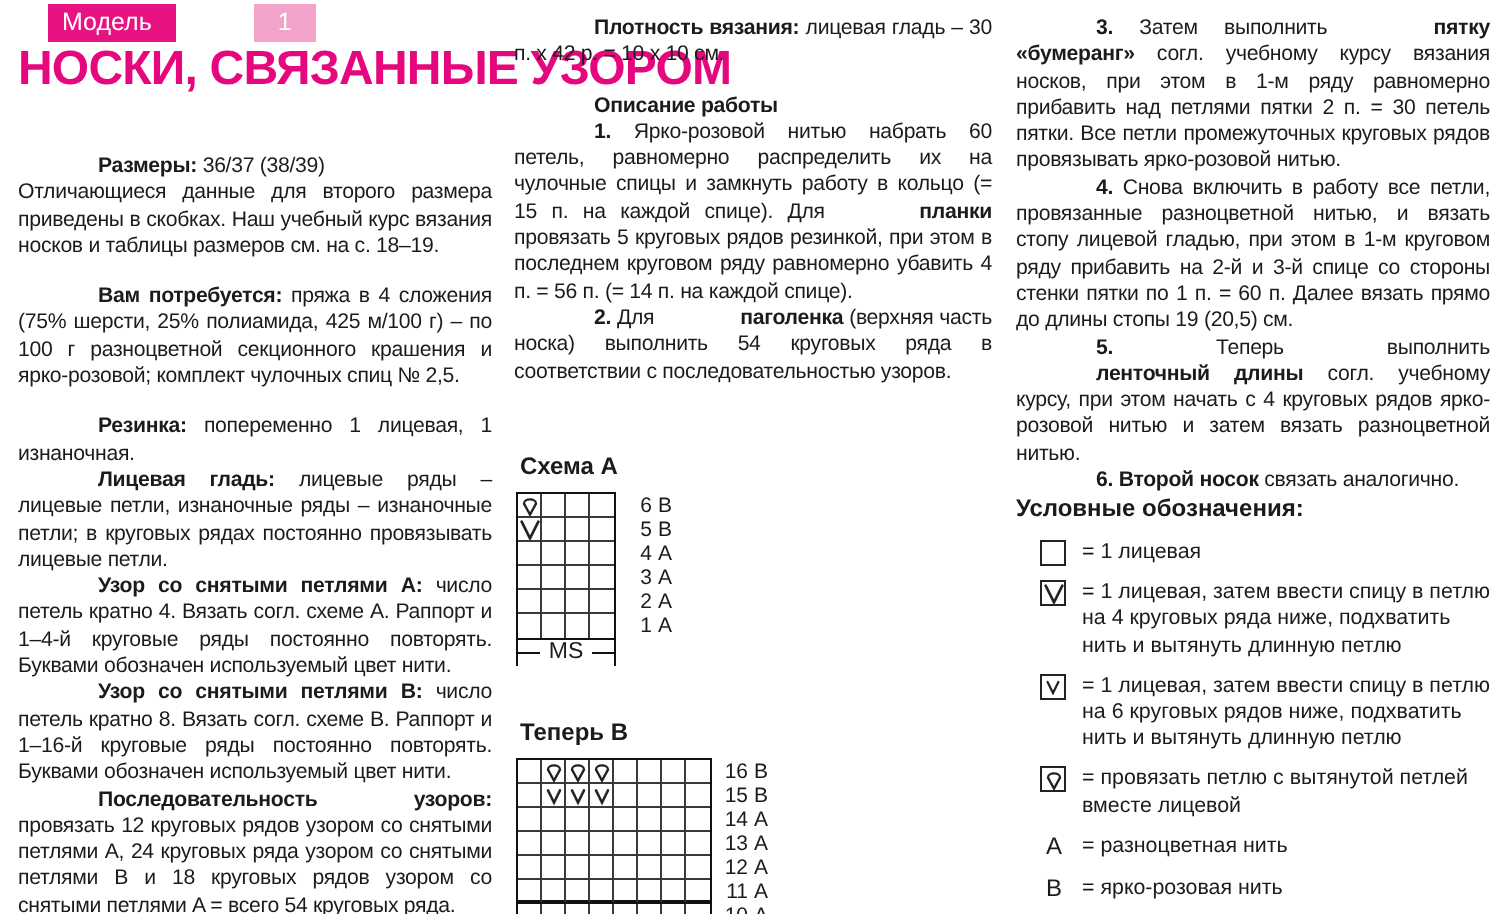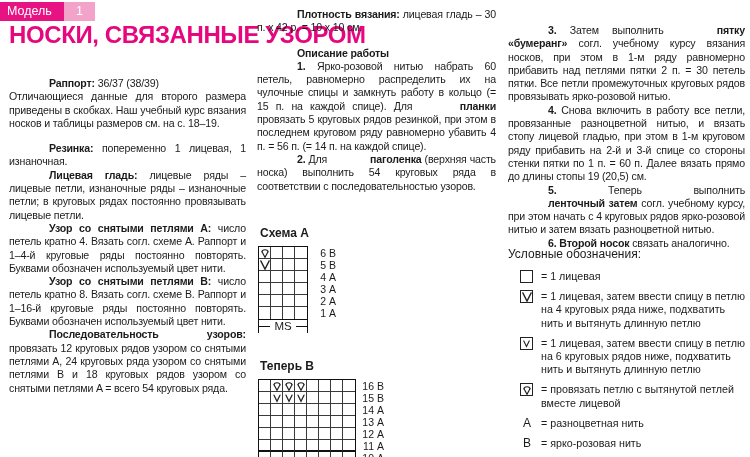--- a/index.html
+++ b/index.html
@@ -1,29 +1,29 @@
 <!DOCTYPE html>
 <html><head>
 <meta charset="utf-8">
 <style>
   html,body{margin:0;padding:0;background:#e8e8e8;}
   .page{position:relative;width:750px;height:457px;background:#ffffff;overflow:hidden;
         font-family:"Liberation Sans",sans-serif;color:#1b1b1b;}
   
-  .badge{position:absolute;left:0;top:2px;display:flex;font-size:12.5px;line-height:18px;color:#fff;}
+  .badge{position:absolute;left:24px;top:2px;display:flex;font-size:12.5px;line-height:18px;color:#fff;gap:39px;}
   .badge-label{background:#e81383;padding:0 12px 1px 7px;}
   .badge-num{background:#f3a2c9;padding:0 12px 1px 12px;}
   
   .title{position:absolute;left:9px;top:23px;margin:0;font-size:24px;line-height:23px;
          font-weight:700;color:#e6077e;letter-spacing:-0.4px;}
   
   .col{position:absolute;}
   .col-left{left:9px;top:77px;width:237px;}
   .col-mid{left:257px;top:8px;width:239px;}
-  .col-right{left:508px;top:24px;width:237px;}
+  .col-right{left:508px;top:8px;width:237px;}
   .para{margin:0;font-size:10.6px;line-height:13.3px;letter-spacing:-0.15px;text-align:justify;}
   .para.gap{margin-top:12px;}
   .para b{font-weight:700;padding-left:40px;}
   
   .charts{position:absolute;left:258px;top:226px;display:flex;gap:26px;align-items:flex-start;flex-direction:column;}
   .chart-name{font-weight:700;font-size:12px;margin:0 0 6px 2px;}
   .chart-body{display:flex;}
   .chart-grid{border:1.5px solid #111;}
   .chart-row{display:flex;}
   .cell{width:12px;height:12px;box-sizing:border-box;border-right:1px solid #3a3a3a;
@@ -32,21 +32,21 @@
   .chart-row:last-child .cell{border-bottom:none;}
   .chart-row.thick .cell{border-bottom:2px solid #111;}
   .rlabels{margin-left:5px;padding-top:1px;}
   .rlabel{height:12px;display:flex;align-items:center;font-size:10.5px;white-space:nowrap;}
   .rnum{display:inline-block;width:13px;text-align:right;margin-right:3px;}
   .ms{display:flex;align-items:center;height:13px;border-left:1.5px solid #111;border-right:1.5px solid #111;}
   .ms i{flex:1;height:1.5px;background:#111;}
   .ms span{padding:0 4px;font-size:11.5px;line-height:13px;}
   
   .legend{position:absolute;left:508px;top:247px;width:239px;}
-  .legend-title{font-weight:400;font-size:12px;margin:0 0 9px 0;}
+  .legend-title{font-weight:700;font-size:12px;margin:0 0 9px 0;}
   .litem{display:flex;margin-bottom:7px;font-size:10.7px;line-height:13.2px;margin-left:12px;}
   .lsym{flex:0 0 21px;}
   .ltext{flex:1;text-align:left;}
   .lbox{width:13px;height:13px;box-sizing:border-box;border:1.5px solid #222;
         display:flex;align-items:center;justify-content:center;background:#fff;}
   .lletter{display:inline-block;width:14px;text-align:center;font-size:12px;}
   svg.sym{display:block;}
 </style>
 </head>
 <body>
@@ -54,38 +54,39 @@
 <div class="page">
 
   <div class="badge">
     <span class="badge-label">Модель</span>
     <span class="badge-num">1</span>
   </div>
 
   <h1 class="title"><span>НОСКИ, СВЯЗАННЫЕ УЗОРОМ</span><br></h1>
 
   <div class="col col-left" id="col-left">
-      <p class="para"><b>Раппорт: </b><span>36/37 (38/39)</span></p>
+      <p class="para"><b>Размеры: </b><span>36/37 (38/39)</span></p>
       <p class="para"><span>Отличающиеся данные для второго размера приведены в скобках. Наш учебный курс вязания носков и таблицы размеров см. на с. 18–19.</span></p>
+      <p class="para gap"><b>Вам потребуется: </b><span>пряжа в 4 сложения (75% шерсти, 25% полиамида, 425 м/100 г) – по 100 г разноцветной секционного крашения и ярко-розовой; комплект чулочных спиц № 2,5.</span></p>
       <p class="para gap"><b>Резинка: </b><span>попеременно 1 лицевая, 1 изнаночная.</span></p>
       <p class="para"><b>Лицевая гладь: </b><span>лицевые ряды – лицевые петли, изнаночные ряды – изнаночные петли; в круговых рядах постоянно провязывать лицевые петли.</span></p>
       <p class="para"><b>Узор со снятыми петлями A: </b><span>число петель кратно 4. Вязать согл. схеме A. Раппорт и 1–4-й круговые ряды постоянно повторять. Буквами обозначен используемый цвет нити.</span></p>
       <p class="para"><b>Узор со снятыми петлями B: </b><span>число петель кратно 8. Вязать согл. схеме B. Раппорт и 1–16-й круговые ряды постоянно повторять. Буквами обозначен используемый цвет нити.</span></p>
       <p class="para"><b>Последовательность узоров: </b><span>провязать 12 круговых рядов узором со снятыми петлями A, 24 круговых ряда узором со снятыми петлями B и 18 круговых рядов узором со снятыми петлями A = всего 54 круговых ряда.</span></p>
     </div>
   <div class="col col-mid" id="col-mid">
       <p class="para"><b>Плотность вязания: </b><span>лицевая гладь – 30 п. х 42 р. = 10 х 10 см.</span></p>
       <p class="para gap"><b>Описание работы</b></p>
       <p class="para"><b>1. </b><span>Ярко-розовой нитью набрать 60 петель, равномерно распределить их на чулочные спицы и замкнуть работу в кольцо (= 15 п. на каждой спице). Для </span><b>планки</b><span> провязать 5 круговых рядов резинкой, при этом в последнем круговом ряду равномерно убавить 4 п. = 56 п. (= 14 п. на каждой спице).</span></p>
       <p class="para"><b>2. </b><span>Для </span><b>паголенка</b><span> (верхняя часть носка) выполнить 54 круговых ряда в соответствии с последовательностью узоров.</span></p>
     </div>
   <div class="col col-right" id="col-right">
       <p class="para"><b>3. </b><span>Затем выполнить </span><b>пятку «бумеранг»</b><span> согл. учебному курсу вязания носков, при этом в 1-м ряду равномерно прибавить над петлями пятки 2 п. = 30 петель пятки. Все петли промежуточных круговых рядов провязывать ярко-розовой нитью.</span></p>
       <p class="para"><b>4. </b><span>Снова включить в работу все петли, провязанные разноцветной нитью, и вязать стопу лицевой гладью, при этом в 1-м круговом ряду прибавить на 2-й и 3-й спице со стороны стенки пятки по 1 п. = 60 п. Далее вязать прямо до длины стопы 19 (20,5) см.</span></p>
-      <p class="para"><b>5. </b><span>Теперь выполнить </span><b>ленточный затем</b><span> согл. учебному курсу, при этом начать с 4 круговых рядов ярко-розовой нитью и затем вязать разноцветной нитью.</span></p>
+      <p class="para"><b>5. </b><span>Теперь выполнить </span><b>ленточный длины</b><span> согл. учебному курсу, при этом начать с 4 круговых рядов ярко-розовой нитью и затем вязать разноцветной нитью.</span></p>
       <p class="para"><b>6. Второй носок </b><span>связать аналогично.</span></p>
     </div>
 
   <div class="charts" id="charts">
       <div class="chart">
         <div class="chart-name">Схема A</div>
         <div class="chart-body">
           <div>
             <div class="chart-grid">
               <div class="chart-row">

